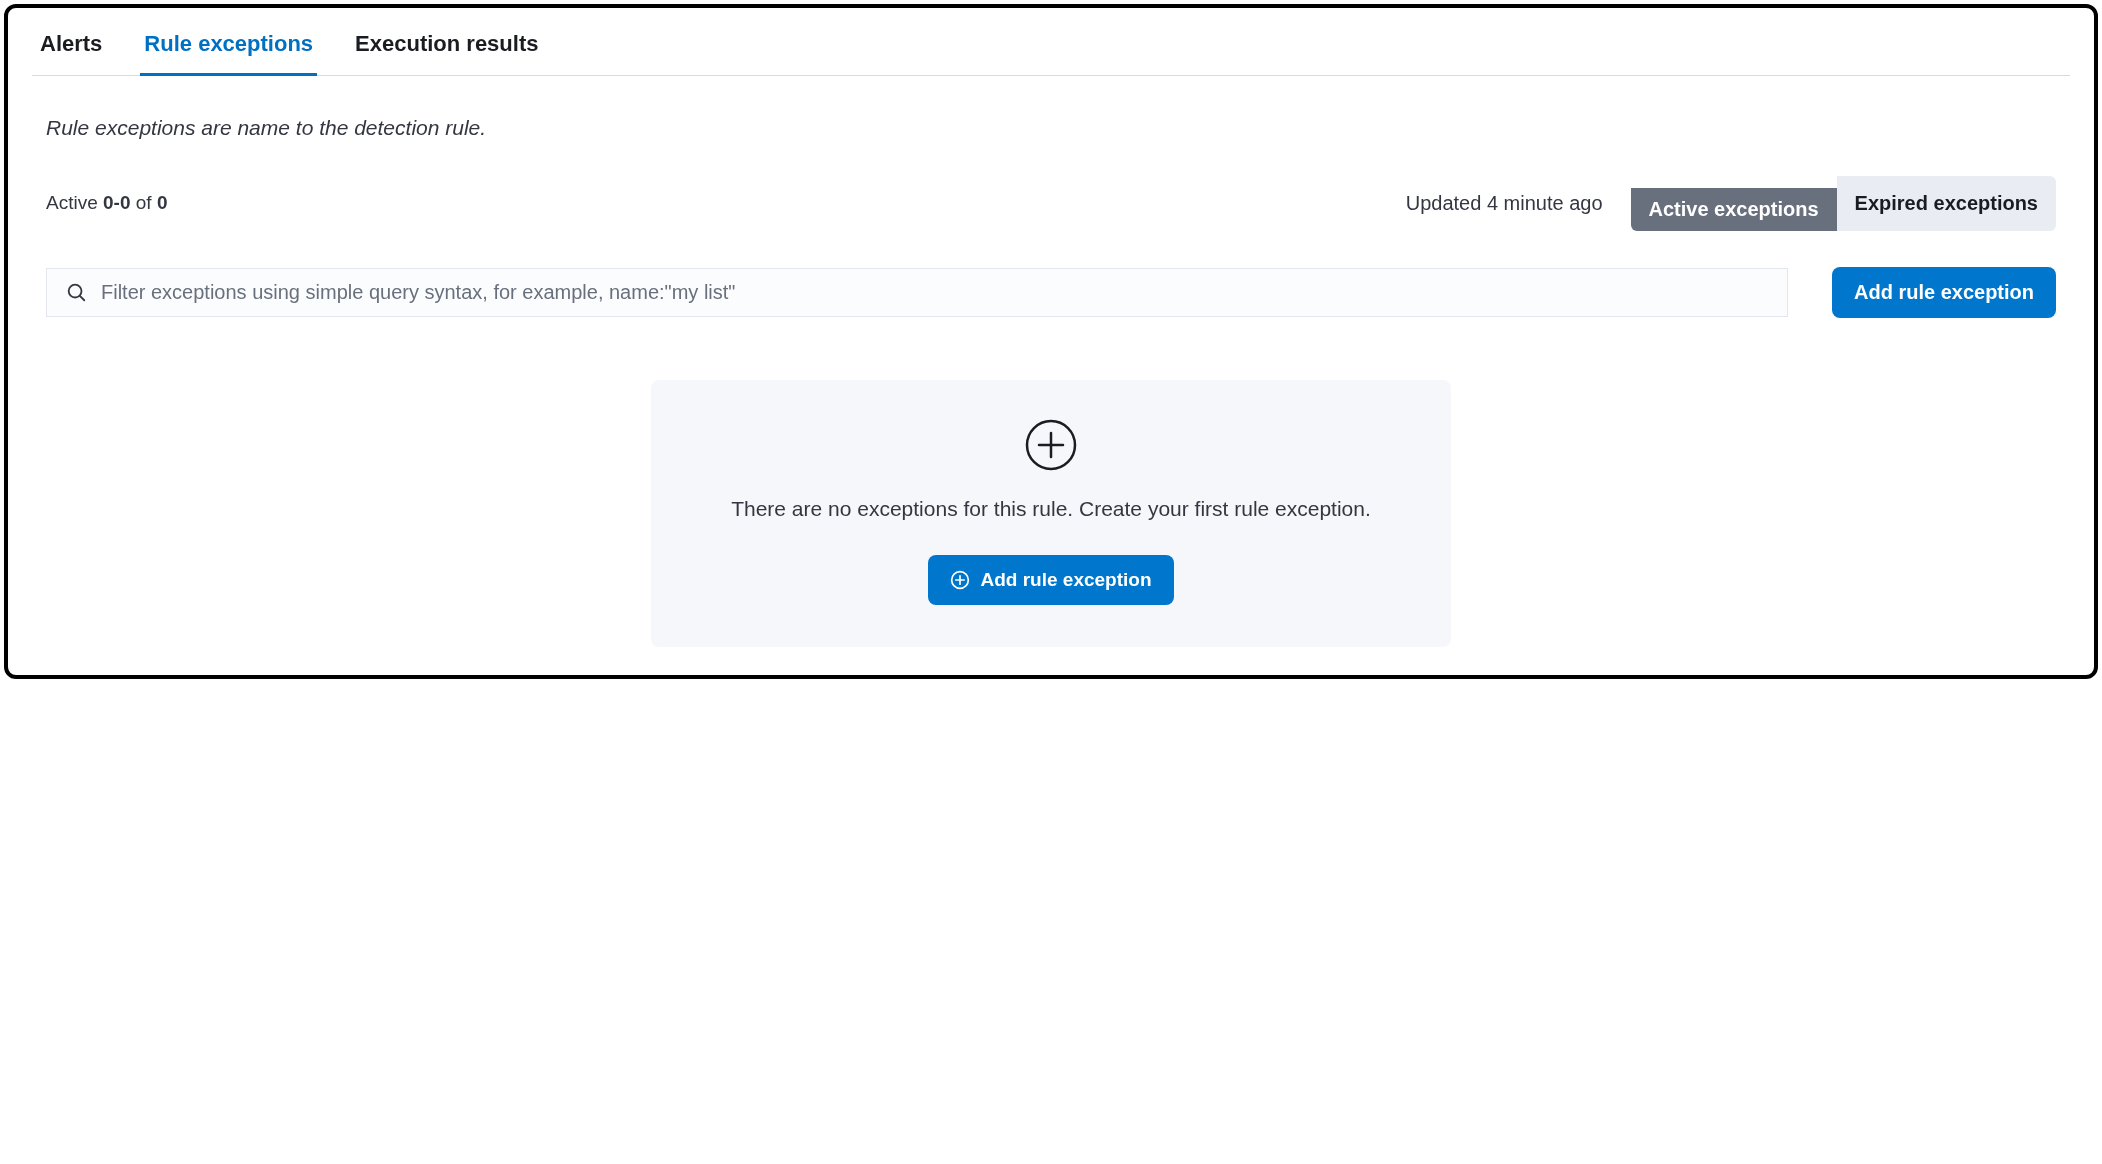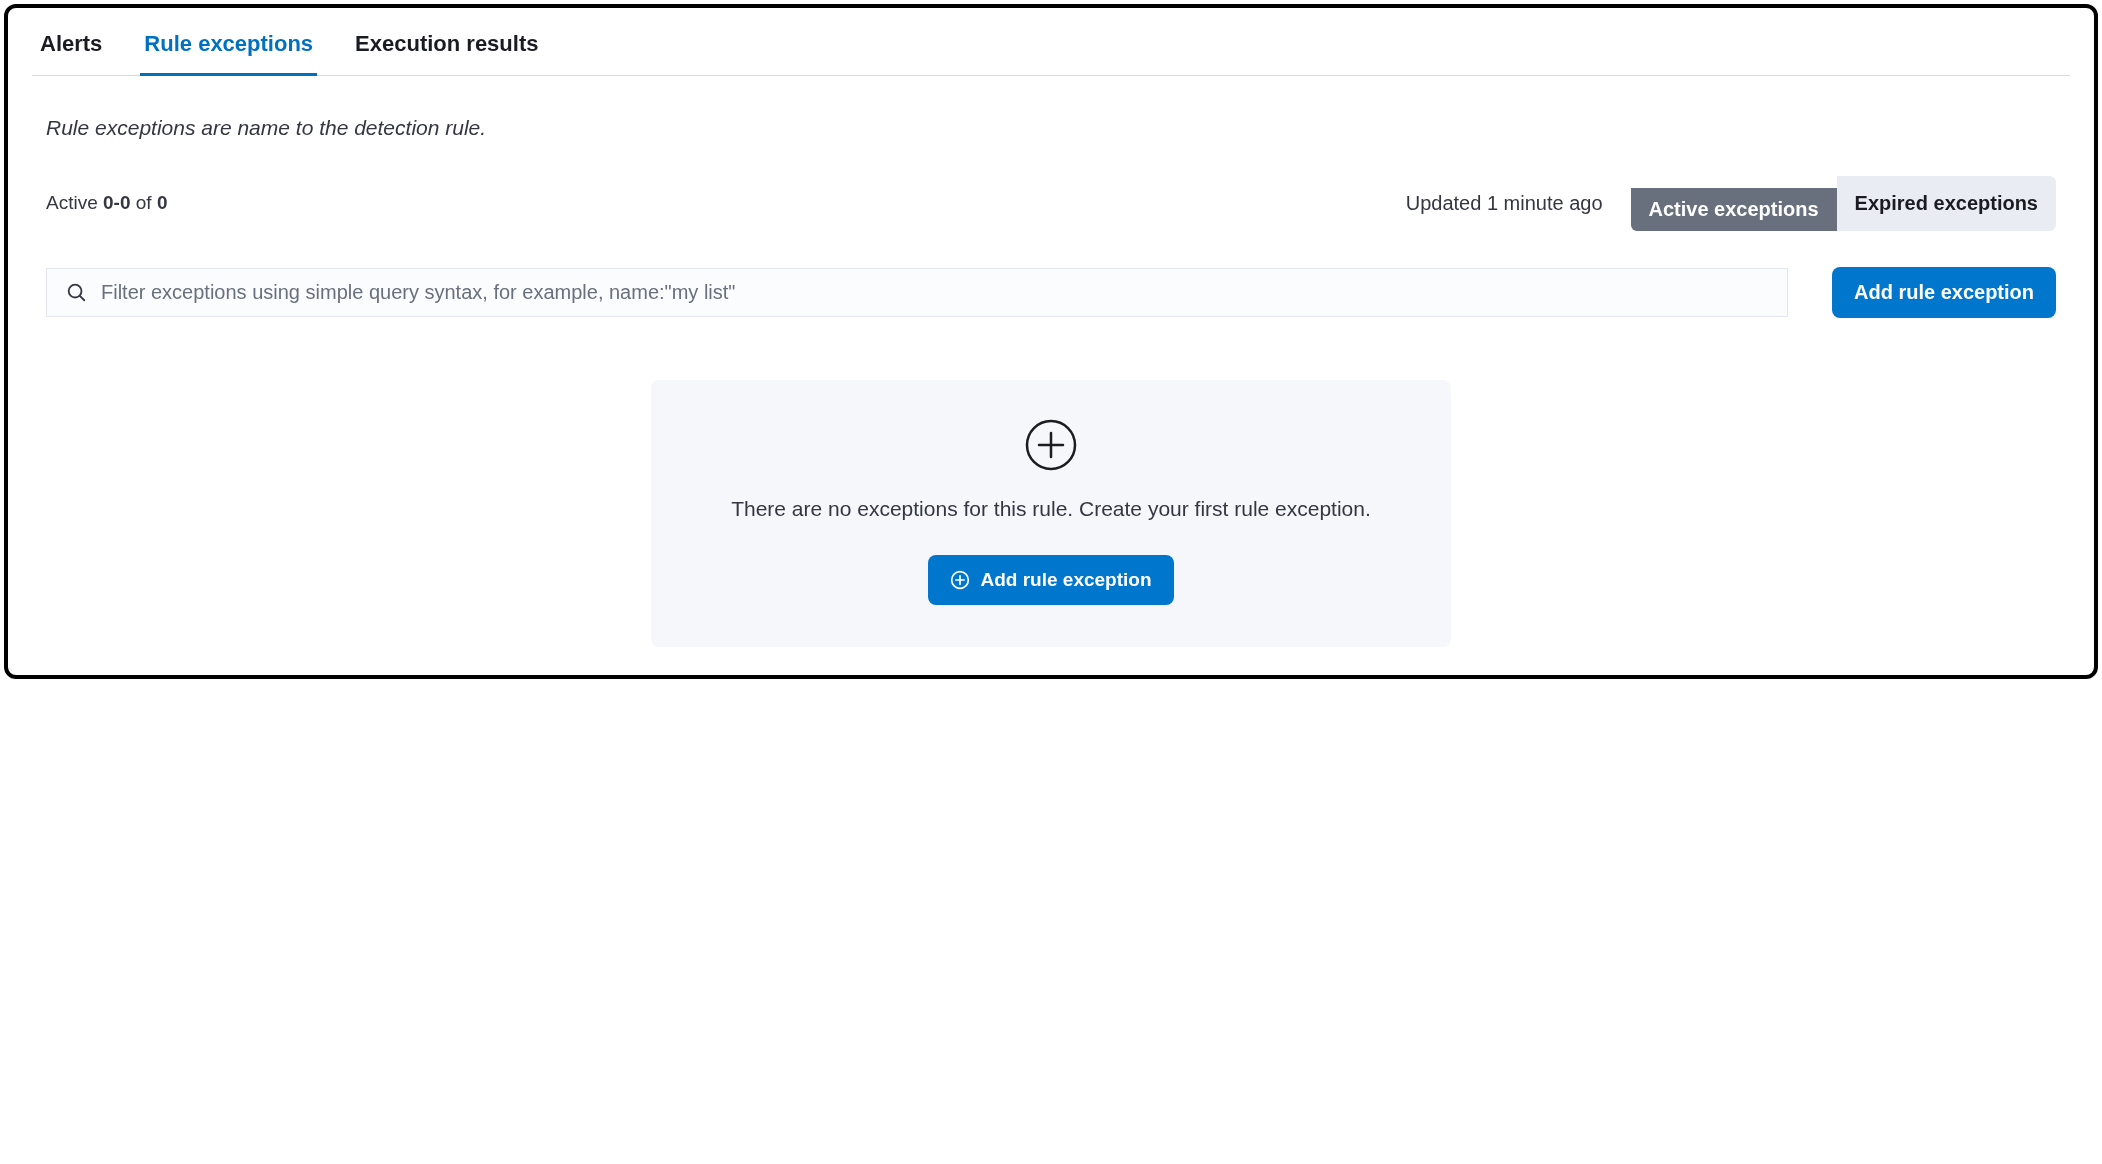--- a/index.html
+++ b/index.html
@@ -174,21 +174,21 @@
       <div class="tab">Execution results</div>
     </div>
 
     <div class="description">Rule exceptions are name to the detection rule.</div>
 
     <div class="status-row">
       <div class="showing">
         <span>Active </span><strong>0-0</strong><span> of </span><strong>0</strong>
       </div>
       <div class="spacer"></div>
-      <div class="updated">Updated 1 minute ago</div>
+      <div class="updated">Updated 4 minute ago</div>
       <div class="toggle-group">
         <button class="toggle-btn selected">Active exceptions</button>
         <button class="toggle-btn">Expired exceptions</button>
       </div>
     </div>
 
     <div class="search-row">
       <div class="search-box">
         <span>
           <svg class="icon-svg" width="22" height="22" viewBox="0 0 24 24" fill="none" stroke="#343741" stroke-width="2" stroke-linecap="round" stroke-linejoin="round">

